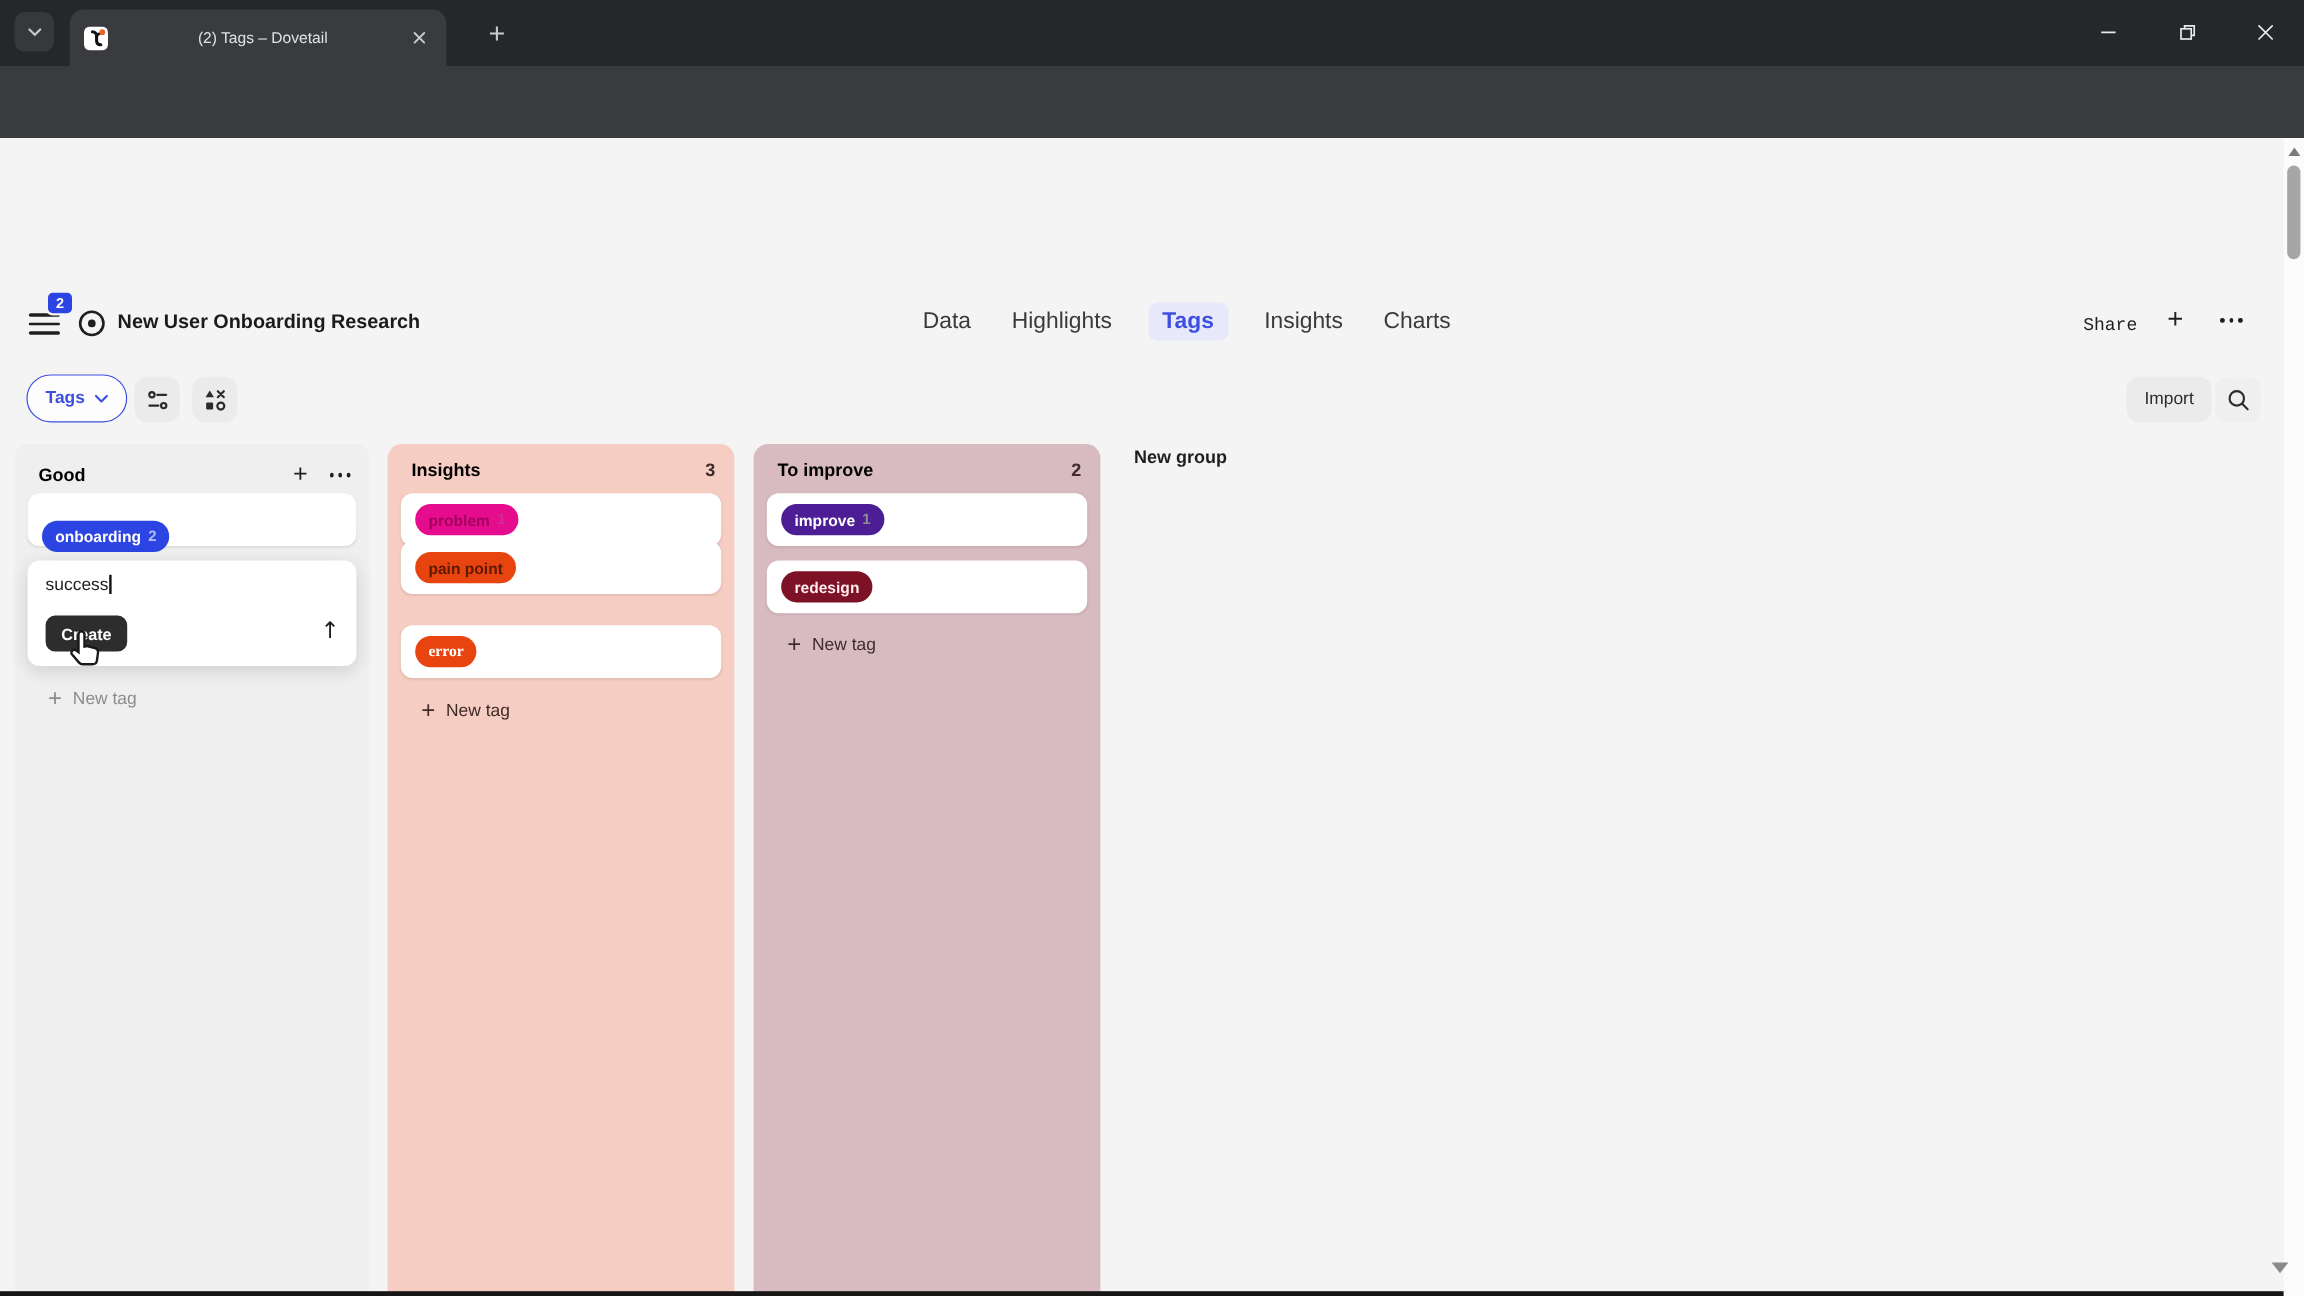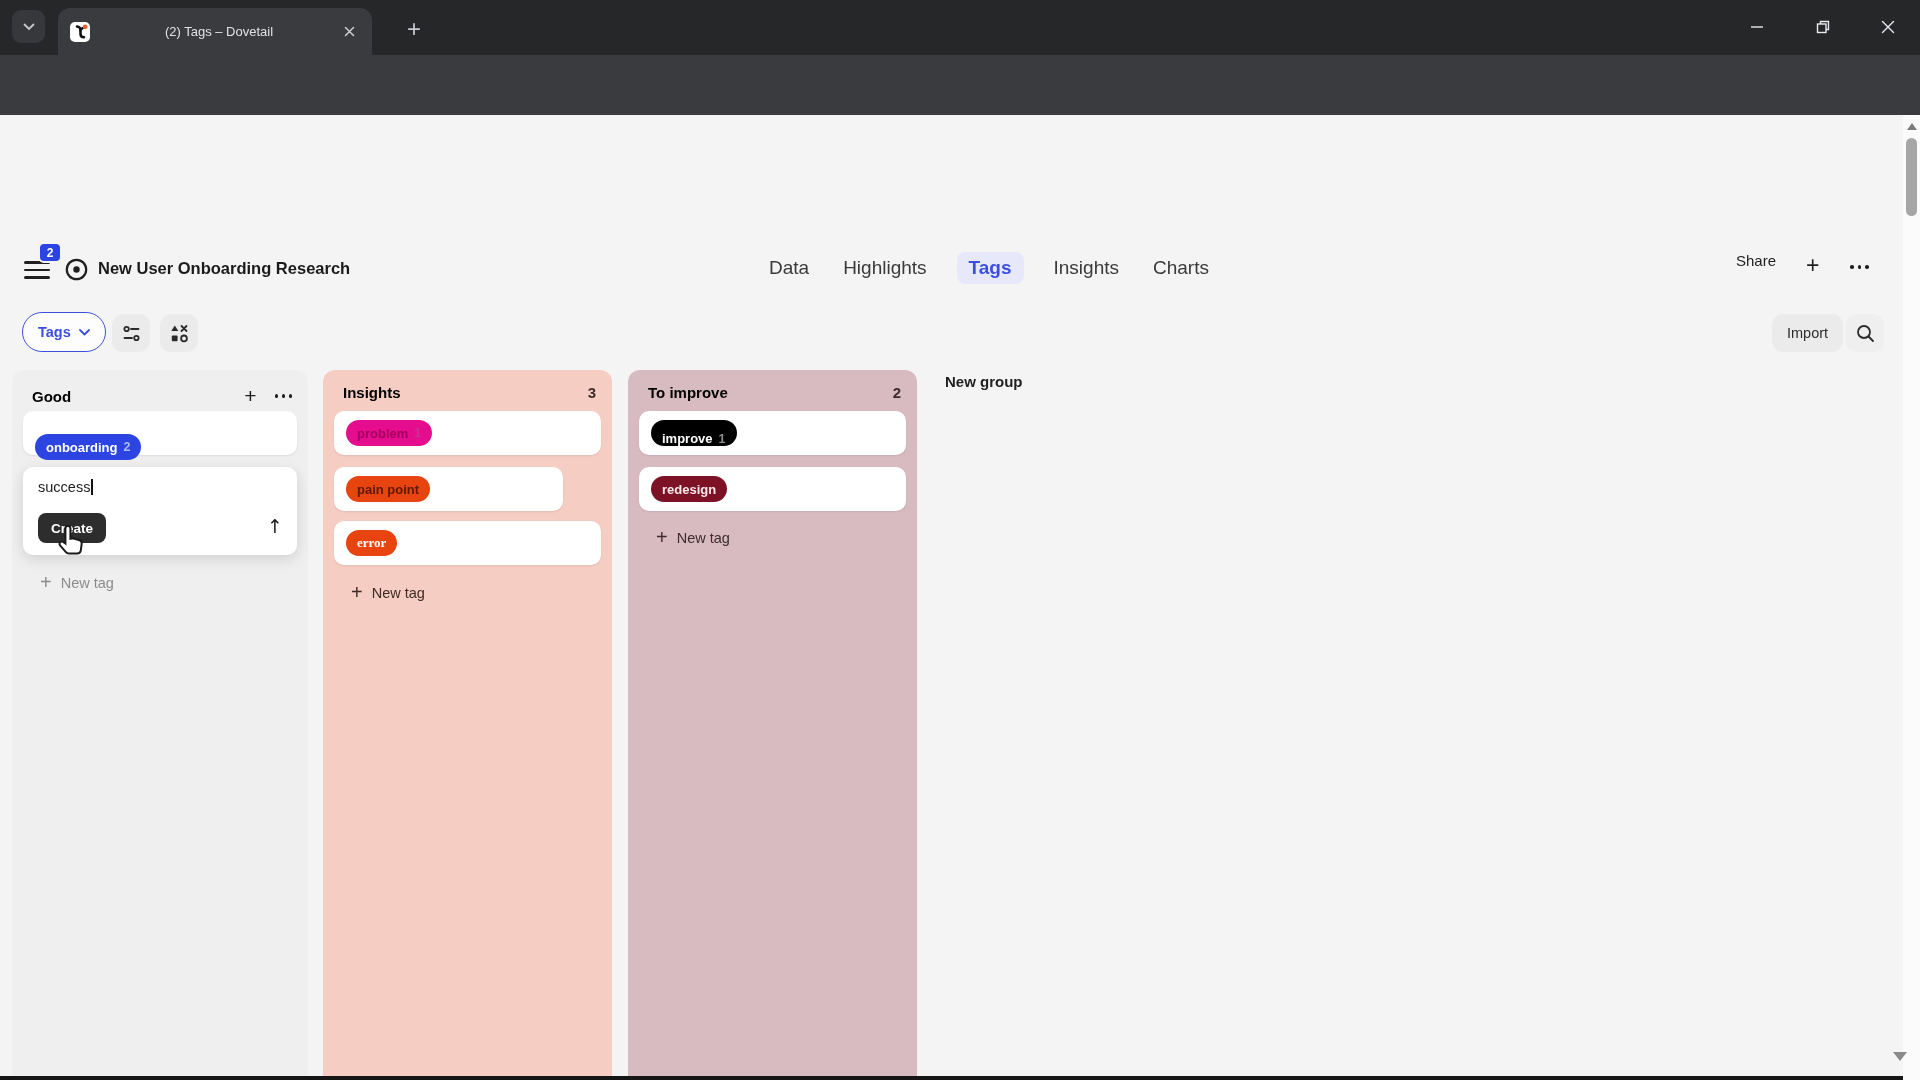--- a/index.html
+++ b/index.html
@@ -35,21 +35,21 @@
   .app { left:0; top:115px; width:1903px; height:961px; background:#F5F4F4; }
   .burger { left:24px; top:146px; width:26px; height:18px; }
   .burger i { display:block; height:2.6px; background:#1F1F1F; border-radius:2px; margin-bottom:5px; }
   .badge { left:38px; top:127px; min-width:24px; height:21px; padding:0 5px; border-radius:6px; background:#2C45E2;
            border:2px solid #F5F4F4; color:#fff; font-size:12px; font-weight:700;
            display:flex; align-items:center; justify-content:center; }
   .proj-title { left:98px; top:144px; font-size:16.5px; font-weight:700; color:#1B1B1B; }
   .mainnav { left:765px; top:137px; height:32px; display:flex; align-items:center; gap:26px; }
   .mainnav .item { font-size:19px; font-weight:500; color:#3A3A3A; padding:5px 4px; }
   .mainnav .item.active { color:#3D4FE0; font-weight:600; background:#E7E9FB; border-radius:8px; padding:5px 12px; }
-  .share { left:1736px; top:137px; font-size:15px; font-weight:500; color:#1F1F1F; }
+  .share { left:1736px; top:148px; font-size:15px; font-weight:500; color:#1F1F1F;font-family:Liberation Mono, monospace; }
   .hplus { left:1806px; top:137px; font-size:23px; color:#1F1F1F; font-weight:400; }
   .hdots { left:1850px; top:150px; display:flex; gap:4px; }
   .hdots i, .cdots i { width:3.5px; height:3.5px; border-radius:50%; background:#1F1F1F; display:block; }
 
   
   .tagsbtn { left:22px; top:197px; height:40px; border-radius:20px; border:1.5px solid #3D4FE0; background:#FDFDFD;
              display:flex; align-items:center; gap:8px; padding:0 15px; color:#3D4FE0;
              font-size:14.5px; font-weight:600; }
   .iconbtn { top:199px; width:38px; height:38px; border-radius:11px; background:#ECEBEB;
              display:flex; align-items:center; justify-content:center; }
@@ -283,21 +283,21 @@
       <span class="colname">Insights</span>
       <span class="colcount">3</span>
     </div>
   </div>
   <div class="abs card" style="left:334px; top:296px; width:267px">
     <span class="pill" style="background: rgb(230, 12, 142); text-align: center;">
       <span style="color: rgb(164, 0, 95);">problem</span>
       <span class="cnt" style="color: rgb(201, 51, 144);">1</span>
     </span>
   </div>
-  <div class="abs card" style="left:334px; top:352px; width:229px">
+  <div class="abs card" style="left:334px; top:336px; width:267px">
     <span class="pill" style="background: rgb(232, 68, 15);">
       <span style="color: rgb(94, 26, 0);">pain point</span>
     </span>
   </div>
   <div class="abs card" style="left:334px; top:406px; width:267px">
     <span class="pill" style="background: rgb(232, 68, 15);">
       <span style="color: #ffffff; font-family: Liberation Serif, serif;">error</span>
     </span>
   </div>
   <div class="newtag" style="left:351px; top:466px; color:#3D2B24">
@@ -305,21 +305,21 @@
     <span>New tag</span>
   </div>
 
   <div class="abs col" style="left: 628px; width: 289px; background: rgb(216, 187, 192);">
     <div class="colhead">
       <span class="colname">To improve</span>
       <span class="colcount" style="color:#3F2B30">2</span>
     </div>
   </div>
   <div class="abs card" style="left:639px; top:296px; width:267px">
-    <span class="pill" style="background: #000000; align-items: flex-end;">
+    <span class="pill" style="background: #4c1d95;">
       <span style="color: rgb(255, 255, 255);">improve</span>
       <span class="cnt" style="color: rgb(143, 143, 143);">1</span>
     </span>
   </div>
   <div class="abs card" style="left:639px; top:352px; width:267px">
     <span class="pill" style="background: rgb(125, 18, 38);">
       <span style="color: rgb(255, 233, 234);">redesign</span>
     </span>
   </div>
   <div class="newtag" style="left:656px; top:411px; color:#3D2B30">

